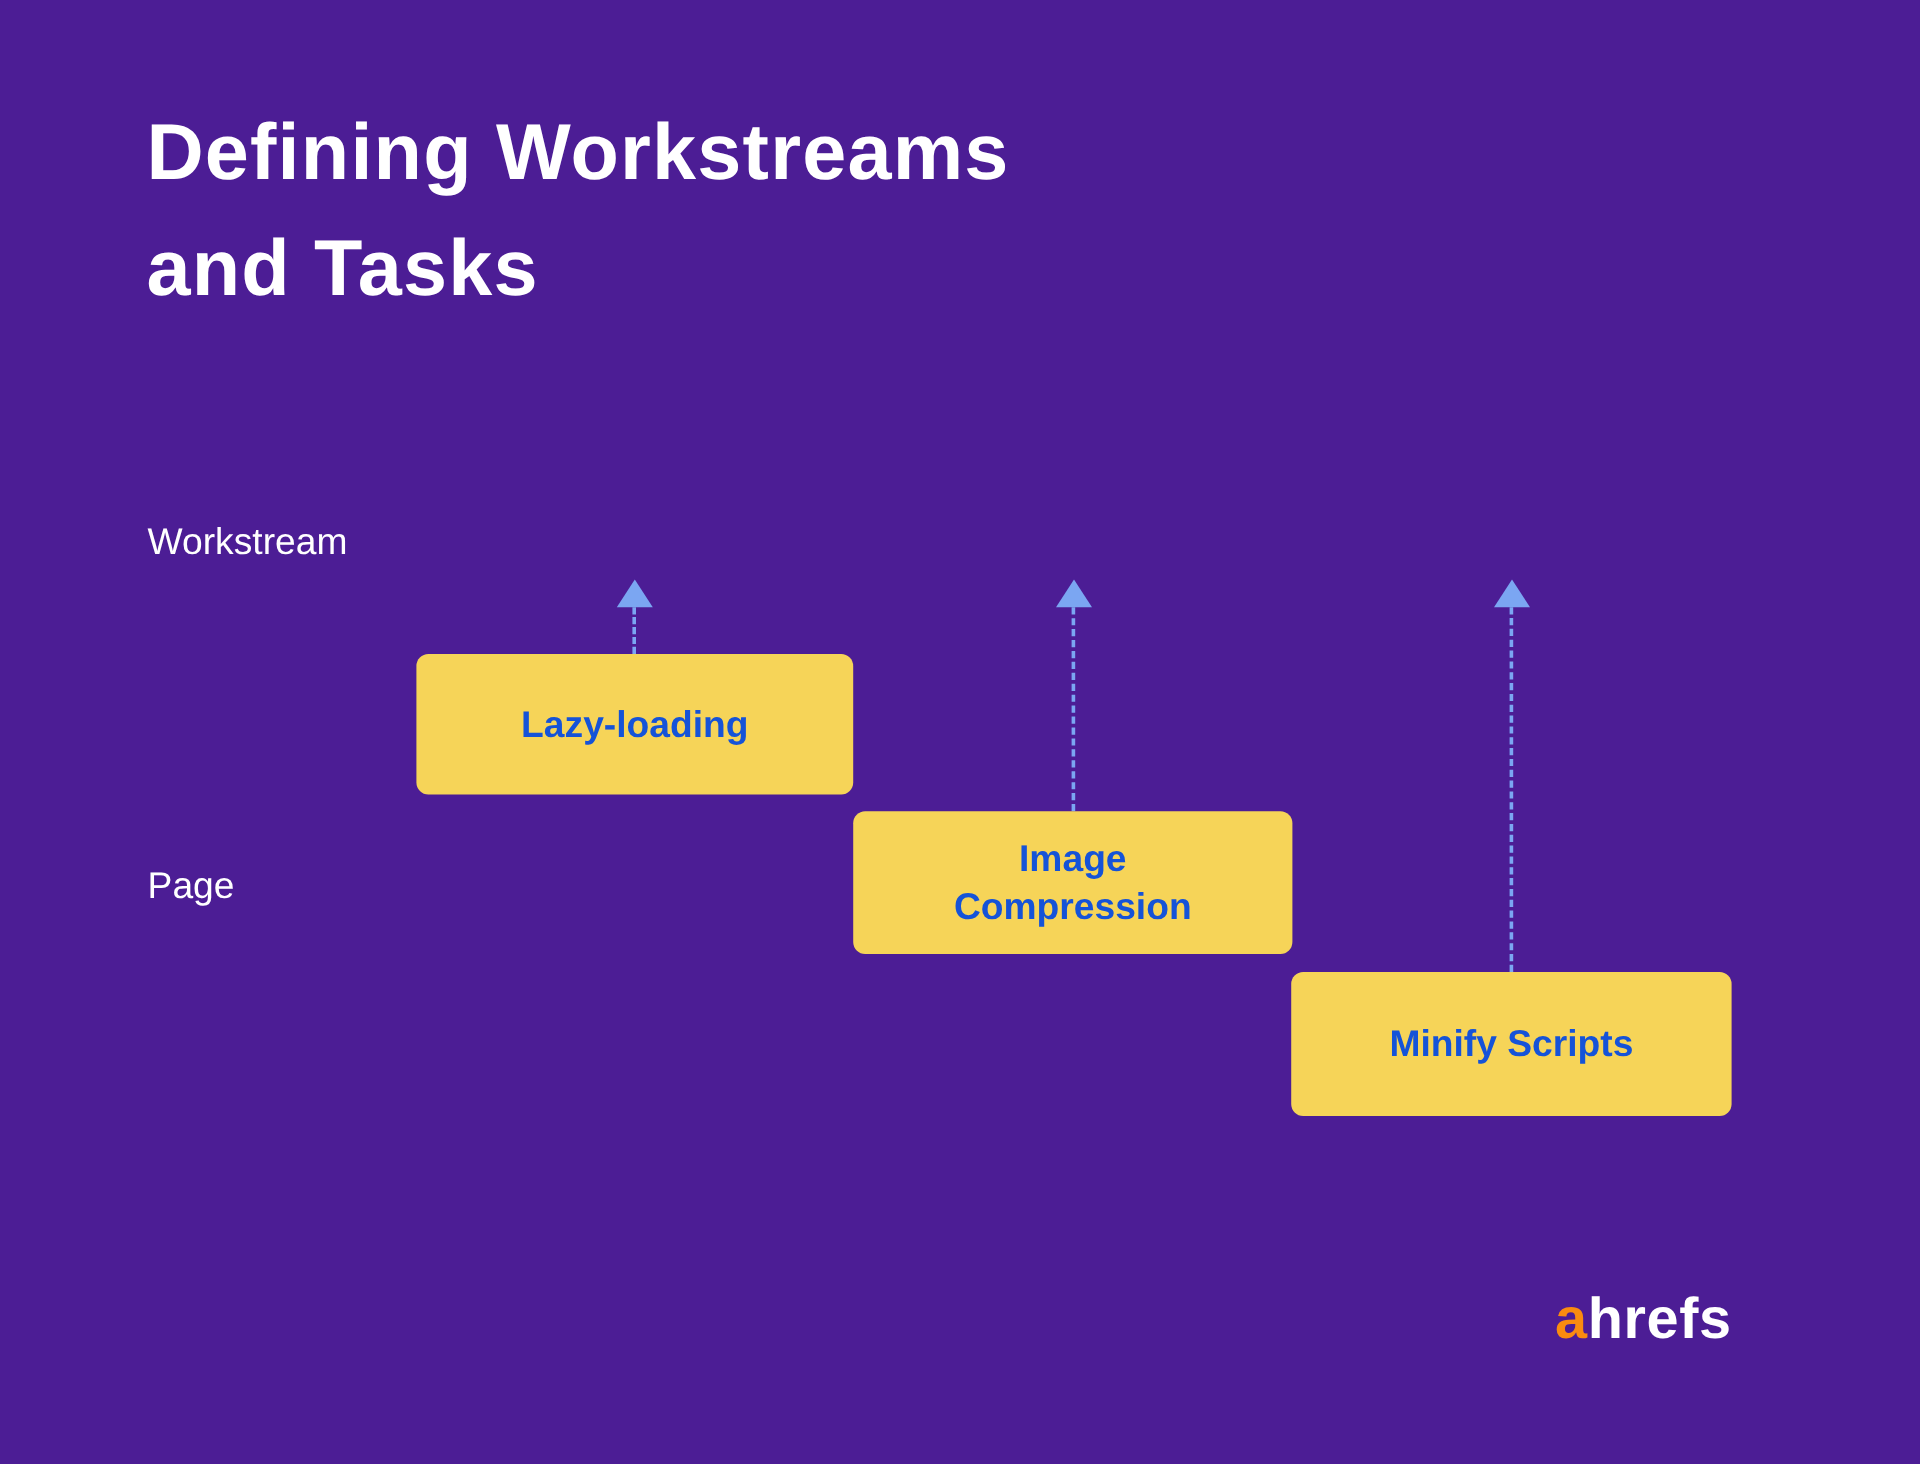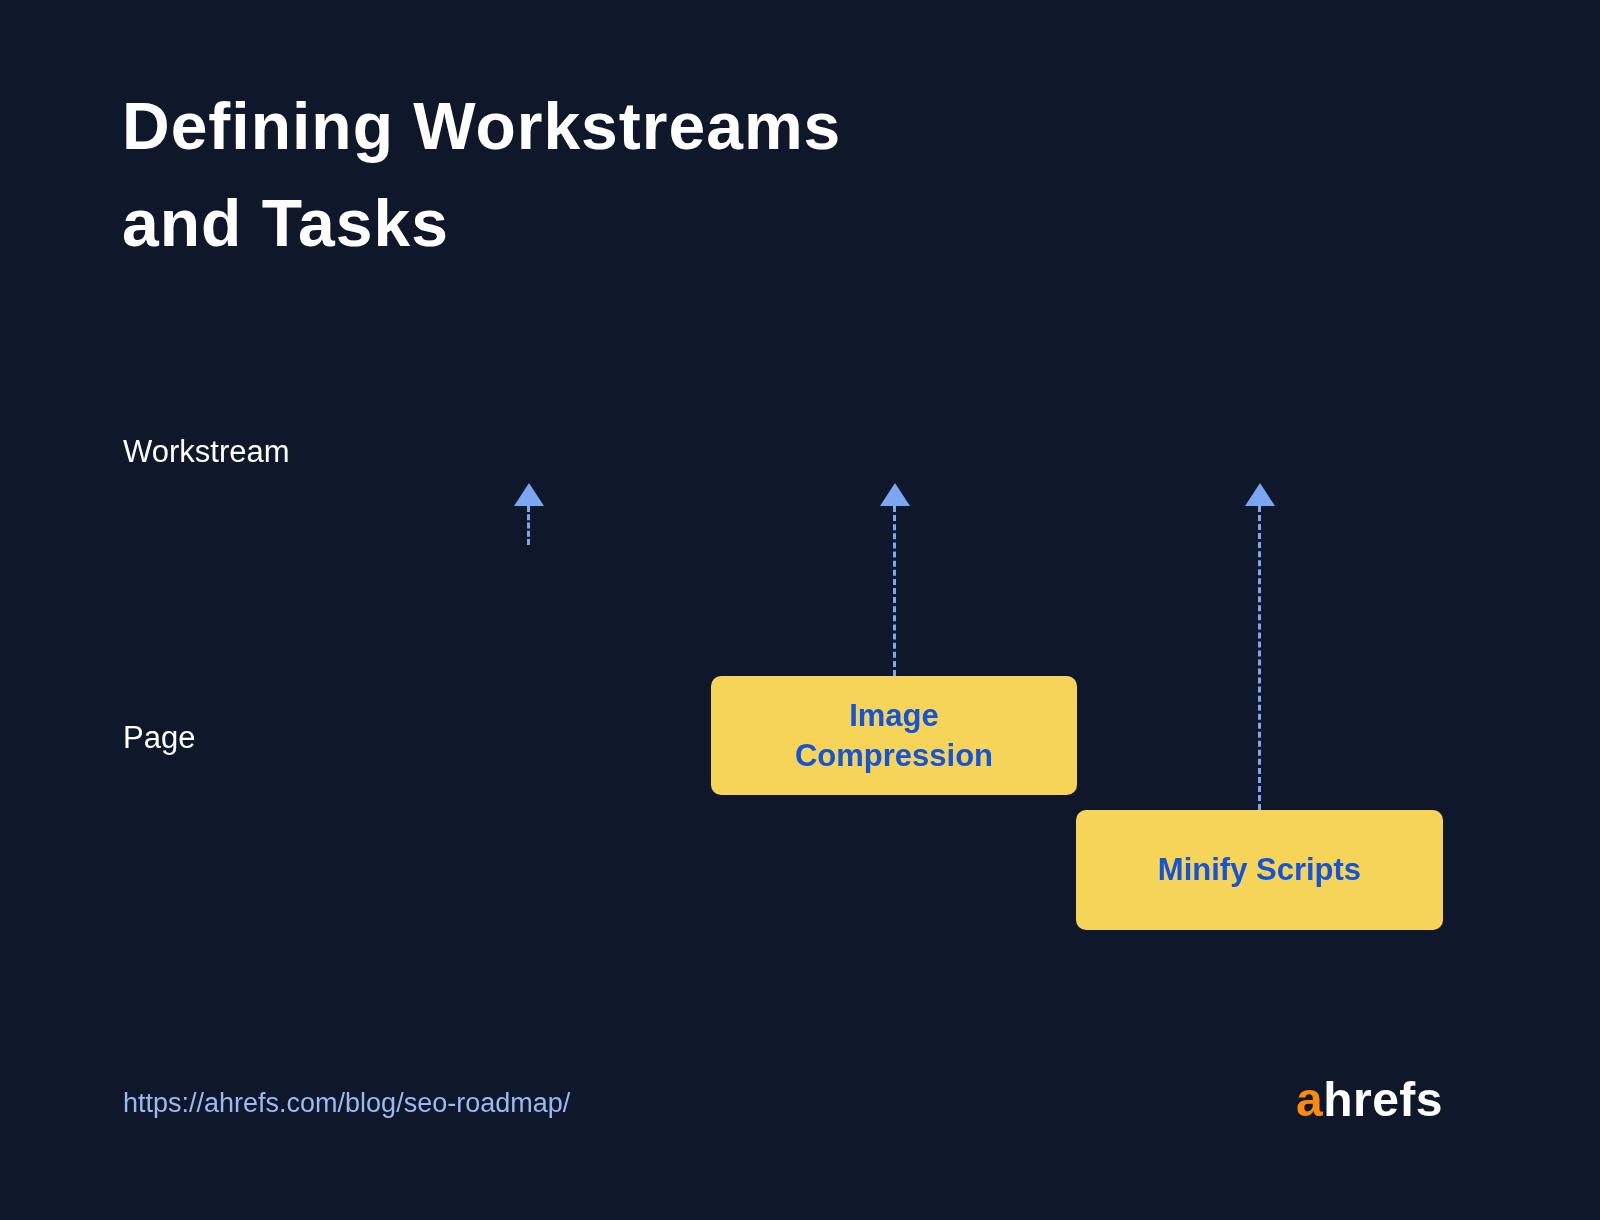--- a/index.html
+++ b/index.html
@@ -5,21 +5,21 @@
   html, body {
     margin: 0;
     padding: 0;
     background: #0d2f7a;
     font-family: "Liberation Sans", sans-serif;
   }
   .canvas {
     position: relative;
     width: 1600px;
     height: 1220px;
-    background: #0f172a;
+    background: #4c1d95;
     overflow: hidden;
     margin: 0 auto;
     text-decoration: underline;
   }
   .title {
     position: absolute;
     left: 122px;
     top: 78px;
     color: #ffffff;
     font-size: 66px;
@@ -121,26 +121,26 @@
 
 
   <div class="arrow-up a1"></div>
   <div class="arrow-up a2"></div>
   <div class="arrow-up a3"></div>
 
   <div class="connector c1"></div>
   <div class="connector c2"></div>
   <div class="connector c3"></div>
 
+  <div class="task-box t1">Lazy-loading</div>
 
   <div class="task-box t3">Minify Scripts</div>
 
   <div class="task-box t2">Image Compression</div>
 
   <div class="side-label tasks">Page</div>
 
-  <div class="footer-url">https://ahrefs.com/blog/seo-roadmap/</div>
 
   <div class="logo">
     <span class="logo-a">a</span><span class="logo-rest">hrefs</span>
   </div>
 
 </div>
 
 </body></html>

